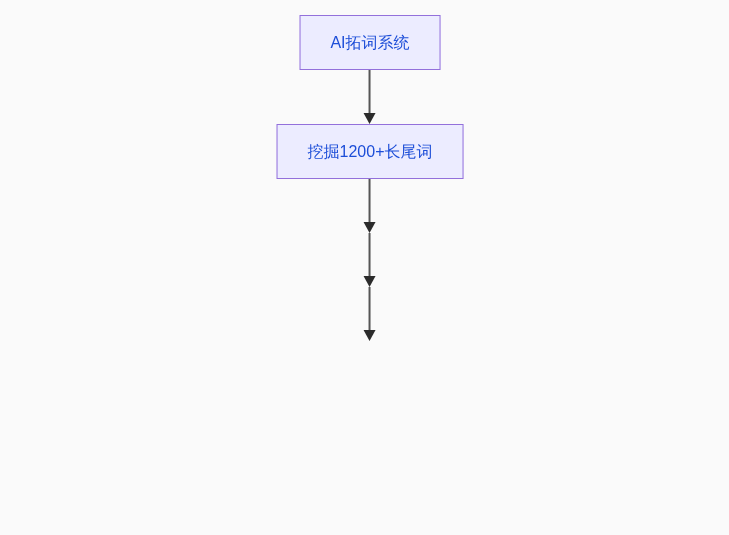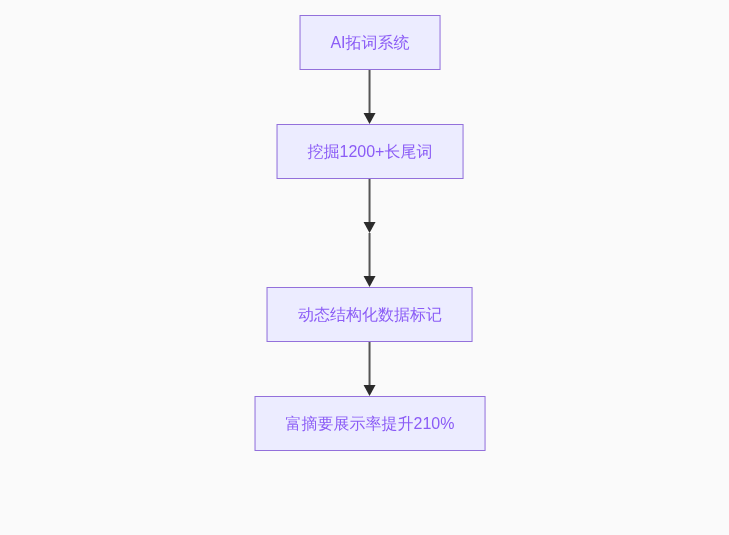--- a/index.html
+++ b/index.html
@@ -25,21 +25,21 @@
     top: 15px;
     transform: translateX(-50%);
     display: flex;
     flex-direction: column;
     align-items: center;
   }
 
   .node {
     background: #ECECFF;
     border: 1px solid #9370DB;
-    color: #8b5cf6;
+    color: #1d4ed8;
     font-size: 16px;
     line-height: 21px;
     padding: 16px 30px;
     text-align: center;
     white-space: nowrap;
     height: 55px;
     display: flex;
     align-items: center;
     justify-content: center;
   }
@@ -89,27 +89,21 @@
       <div class="arrow-line"></div>
       <div class="arrow-head"></div>
     </div>
 
 
     <div class="arrow">
       <div class="arrow-line"></div>
       <div class="arrow-head"></div>
     </div>
 
-    <div class="node">
-      <span>动态结构化数据标记</span>
-    </div>
 
     <div class="arrow">
       <div class="arrow-line"></div>
       <div class="arrow-head"></div>
     </div>
 
-    <div class="node">
-      <span>富摘要展示率提升210%</span>
-    </div>
 
   </div>
 </div>
 
 </body></html>

